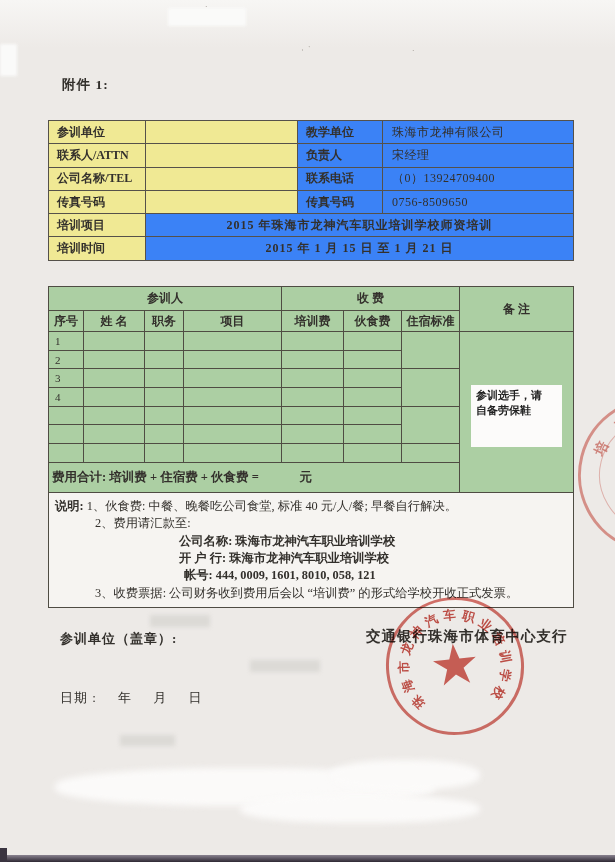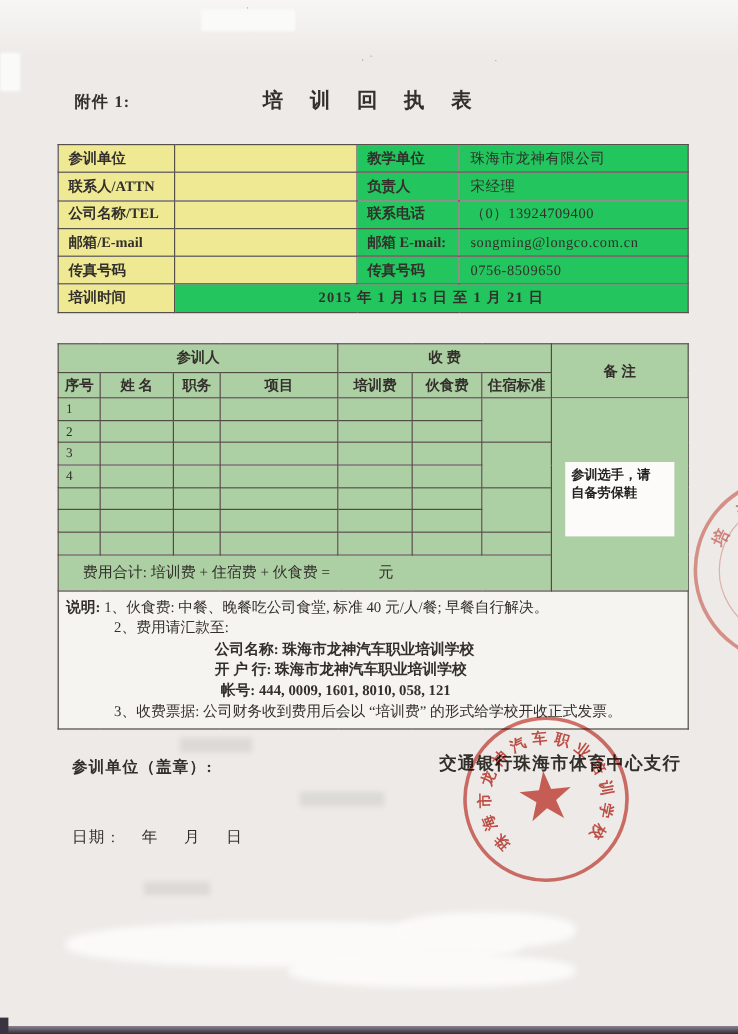--- a/index.html
+++ b/index.html
@@ -14,38 +14,38 @@
     background:linear-gradient(#f7f6f4,rgba(247,246,244,0));pointer-events:none;
   }
   .abs{position:absolute;}
   .attachment{left:62px;top:76px;font-size:13.5px;font-weight:bold;letter-spacing:1px;}
   .title{left:48px;top:72px;width:525px;text-align:center;font-size:17px;font-weight:bold;letter-spacing:9px;}
   table{border-collapse:collapse;table-layout:fixed;}
   td{border:1px solid #55514a;font-size:12px;padding:0 4px;overflow:hidden;vertical-align:middle;}
   .t-contact{left:48px;top:120px;width:525px;}
   .t-contact td{height:22.3px;}
   .cell-yellow{background:#f0e994;}
-  .cell-light{background:#22c55e;}
+  .cell-light{background:#3b82f6;}
   .lab{padding-left:8px;font-weight:bold;}
   .val{padding-left:9px;letter-spacing:.5px;}
   .center-val{text-align:center;font-weight:bold;letter-spacing:1px;}
   .t-green{left:48px;top:286px;width:525px;}
   .t-green td{background:#accfa3;border-color:#4f4c43;}
   .gh{font-weight:bold;text-align:center;}
   .rowA td{height:23px;}
   .rowB td{height:20px;}
   .drow td{height:17.7px;}
   .seq{text-align:left;padding-left:6px;font-size:11px;}
   .remark-cell{position:relative;vertical-align:top;}
   .note-box{
     position:absolute;left:11px;top:53px;width:91px;height:62px;background:#fcfbfa;
-    font-family:Liberation Serif, serif;
+    font-family:Liberation Mono, monospace;
     font-size:11px;font-weight:bold;color:#222;line-height:15px;padding:4px 16px 0 5px;box-sizing:border-box;
   }
-  .total-td{height:29px;font-weight:normal;white-space:pre;padding-left:20px;font-size:12.5px;margin-top:24px;}
+  .total-td{height:29px;font-weight:bold;white-space:pre;padding-left:3px;font-size:12.5px;margin-top:24px;}
   .notes-td{background:#f6f4f1 !important;vertical-align:top;padding:5px 6px;}
   .notes-td div{line-height:17.4px;font-size:12.3px;white-space:pre;}
   .ind1{padding-left:40px;}
   .ind2{padding-left:124px;font-weight:bold;}
   .ind2b{padding-left:129px;font-weight:bold;}
   .n1 b{font-weight:bold;}
   .footer-left-seal{left:60px;top:630px;font-size:13px;font-weight:bold;letter-spacing:1px;}
   .footer-right-org{left:366px;top:627px;font-size:14.5px;font-weight:bold;letter-spacing:1px;}
   .footer-left-date{left:60px;top:689px;font-size:13px;white-space:pre;letter-spacing:1px;}
   .footer-right-date{left:384px;top:689px;font-size:13px;font-weight:bold;letter-spacing:1px;}
@@ -82,21 +82,20 @@
   .corner-nub{left:0;top:848px;width:7px;height:14px;background:#3a3440;}
   .speck{position:absolute;color:#9b958e;font-size:8px;letter-spacing:2px;transform:rotate(-8deg);}
   .ghost{position:absolute;background:rgba(190,188,184,.35);filter:blur(2px);}
 </style>
 </head>
 <body>
 
 <div class="page">
 
   <div class="abs attachment">附件 1:</div>
-  <div class="abs title">培 训 回 执 表</div>
 
   <table class="abs t-contact">
     <colgroup>
         <col style="width:97px">
         <col style="width:152px">
         <col style="width:85px">
         <col style="width:191px">
       </colgroup>
     <tbody>
         <tr>
@@ -111,30 +110,28 @@
       <td class="cell-light lab">负责人</td>
       <td class="cell-light val">宋经理</td>
     </tr>
     <tr>
       <td class="cell-yellow lab">公司名称/TEL</td>
       <td class="cell-yellow"></td>
       <td class="cell-light lab">联系电话</td>
       <td class="cell-light val">（0）13924709400</td>
     </tr>
     <tr>
-      <td class="cell-yellow lab">邮箱/E-mail</td>
-      <td class="cell-yellow"></td>
-      <td class="cell-light lab">邮箱 E-mail:</td>
-      <td class="cell-light val">songming@longco.com.cn</td>
-    </tr>
-    <tr>
       <td class="cell-yellow lab">传真号码</td>
       <td class="cell-yellow"></td>
       <td class="cell-light lab">传真号码</td>
       <td class="cell-light val">0756-8509650</td>
+    </tr>
+    <tr>
+      <td class="cell-yellow lab">培训项目</td>
+      <td class="cell-light center-val" colspan="3">2015 年珠海市龙神汽车职业培训学校师资培训</td>
     </tr>
     <tr>
       <td class="cell-yellow lab">培训时间</td>
       <td class="cell-light center-val" colspan="3">2015 年 1 月 15 日  至 1 月 21 日</td>
     </tr>
   </tbody>
     </table>
 
   <table class="abs t-green">
     <colgroup>

